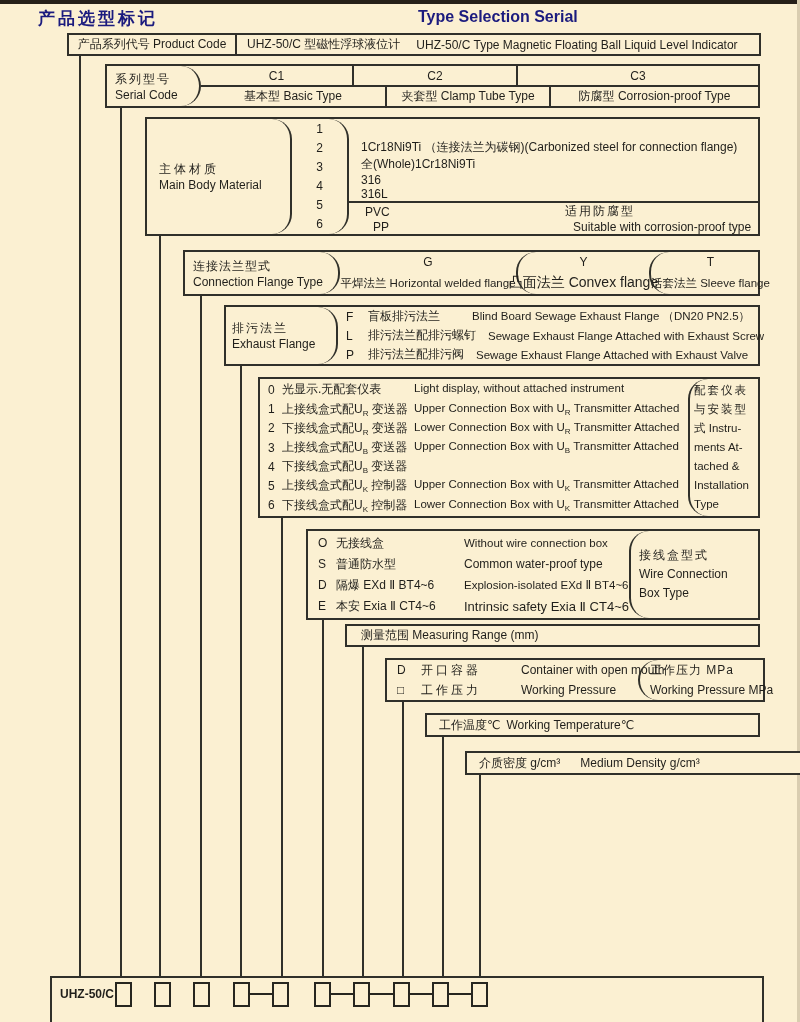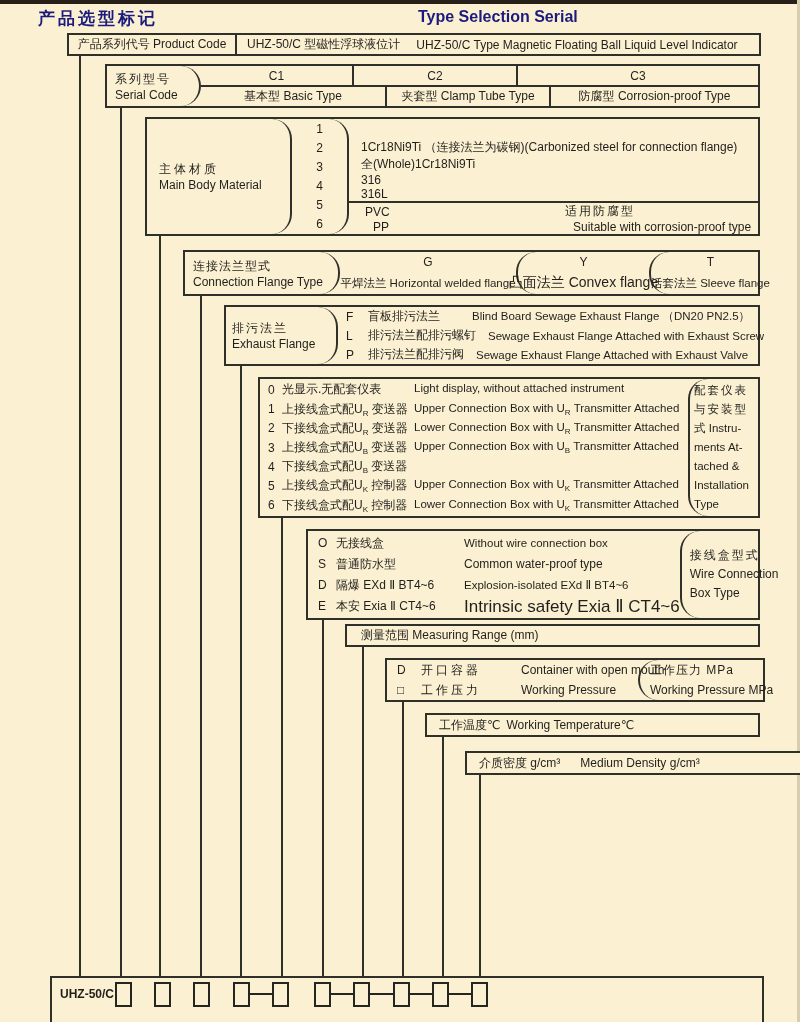--- a/index.html
+++ b/index.html
@@ -233,21 +233,21 @@
         <span style="font-size:12px;">Common water-proof type</span>
       </div>
       <div class="nw" style="height:21px;display:flex;align-items:center;">
         <span style="width:18px;flex:none;">D</span>
         <span style="width:128px;flex:none;">隔爆 EXd Ⅱ BT4~6</span>
         <span style="font-size:11.5px;">Explosion-isolated EXd Ⅱ BT4~6</span>
       </div>
       <div class="nw" style="height:21px;display:flex;align-items:center;">
         <span style="width:18px;flex:none;">E</span>
         <span style="width:128px;flex:none;">本安 Exia Ⅱ CT4~6</span>
-        <span style="font-size:17px;">Intrinsic safety Exia Ⅱ CT4~6</span>
+        <span style="font-size:13px;">Intrinsic safety Exia Ⅱ CT4~6</span>
       </div>
     </div>
     <div class="brd-l col" style="width:126px;flex:none;justify-content:center;padding-left:8px;line-height:19px;">
       <div class="ls2 nw">接线盒型式</div>
       <div class="nw">Wire Connection</div>
       <div class="nw">Box Type</div>
     </div>
   </div>
 
   <div class="box vc nw" style="left:345px;top:624px;width:415px;height:23px;padding-left:14px;">

